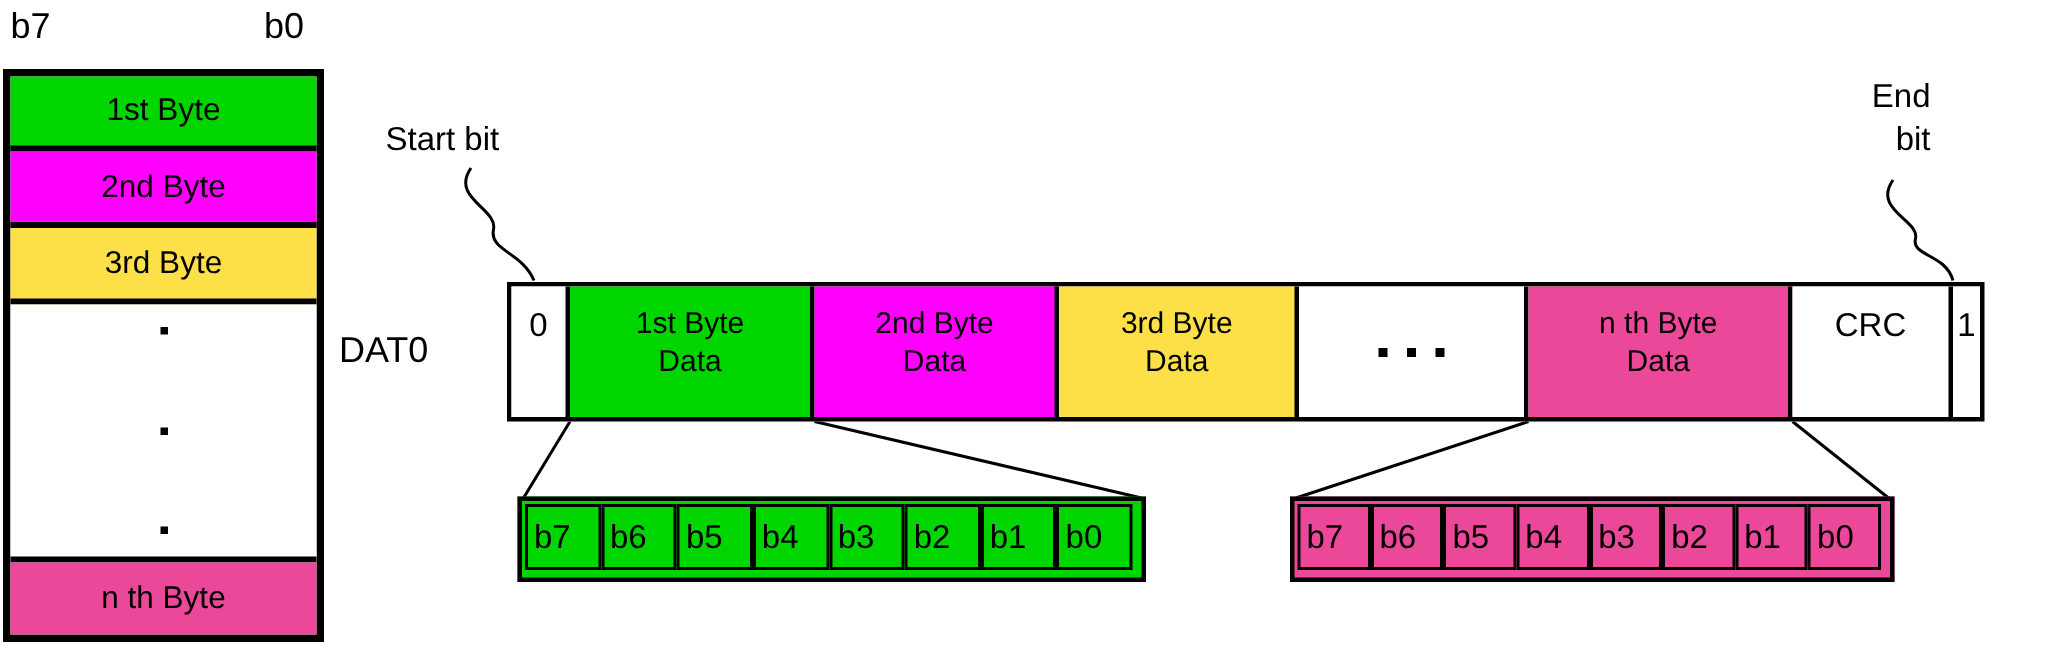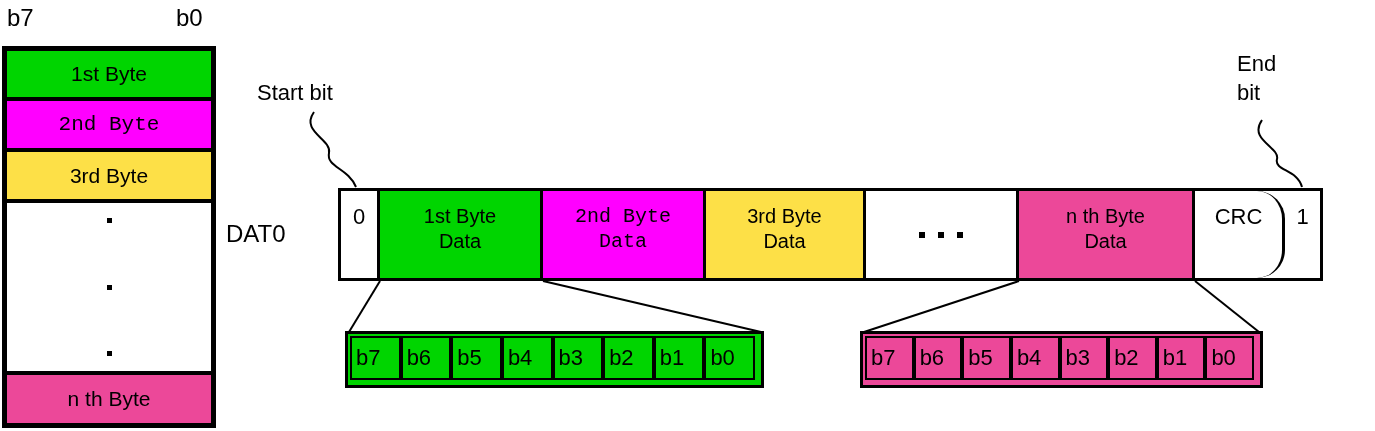--- a/index.html
+++ b/index.html
@@ -30,21 +30,21 @@
     border-bottom: 4px solid #000;
     box-sizing: border-box;
   }
   .byte-row.r1 { height: 50px; }
   .byte-row.r2 { height: 51px; }
   .byte-row.r3 { height: 51px; }
   .byte-row.rdots { flex: 1; flex-direction: column; justify-content: space-between; padding: 15px 0; }
   .byte-row.r5 { height: 48px; border-bottom: none; }
 
   .bg-green   { background: #00D500; }
-  .bg-magenta { background: #FF00FF; font-family: Liberation Mono, monospace; }
+  .bg-magenta { background: #FF00FF; }
   .bg-cyan    { background: #fde047; }
   .bg-yellow  { background: #ec4899; }
   .bg-white   { background: #FFFFFF; }
 
   .dot-sq { width: 5px; height: 5px; background: #000; }
 
   
   #dat0-label { left: 226px; top: 220px; font-size: 24px; }
 
   #packet-bar {
@@ -61,26 +61,26 @@
     flex: 0 0 auto;
   }
   .pcell.last { border-right: none; flex: 1 1 auto; }
   .pcell.single { font-size: 22px; }
   .w-start { width: 39px; }
   .w-b1 { width: 163px; }
   .w-b2 { width: 163px; }
   .w-b3 { width: 160px; }
   .w-dots { width: 153px; display: flex; align-items: center; justify-content: center; gap: 13px; padding-top: 0; }
   .w-bn { width: 176px; }
-  .w-crc { width: 90px; border-radius: 28px; }
+  .w-crc { width: 107px; }
   .hdot { width: 6px; height: 6px; background: #000; }
 
   
   #start-bit-annotation { left: 257px; top: 80px; font-size: 22px; }
-  #end-bit-annotation { left: 1237px; top: 49px; width: 50px; text-align: left; font-size: 22px; line-height: 29px; }
+  #end-bit-annotation { left: 1237px; top: 49px; width: 50px; text-align: right; font-size: 22px; line-height: 29px; }
 
   
   .bit-strip {
     position: absolute;
     border: 3px solid #000; box-sizing: border-box;
     display: flex;
     padding: 2px 6px 5px 2px;
   }
   #strip-first { left: 345px; top: 331px; width: 419px; height: 57px; }
   #strip-nth   { left: 860px; top: 331px; width: 403px; height: 57px; }

